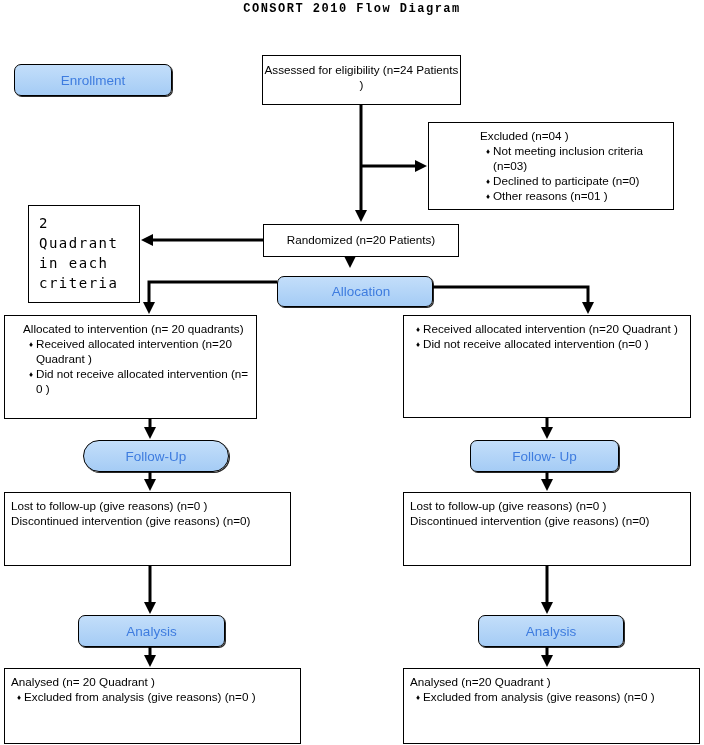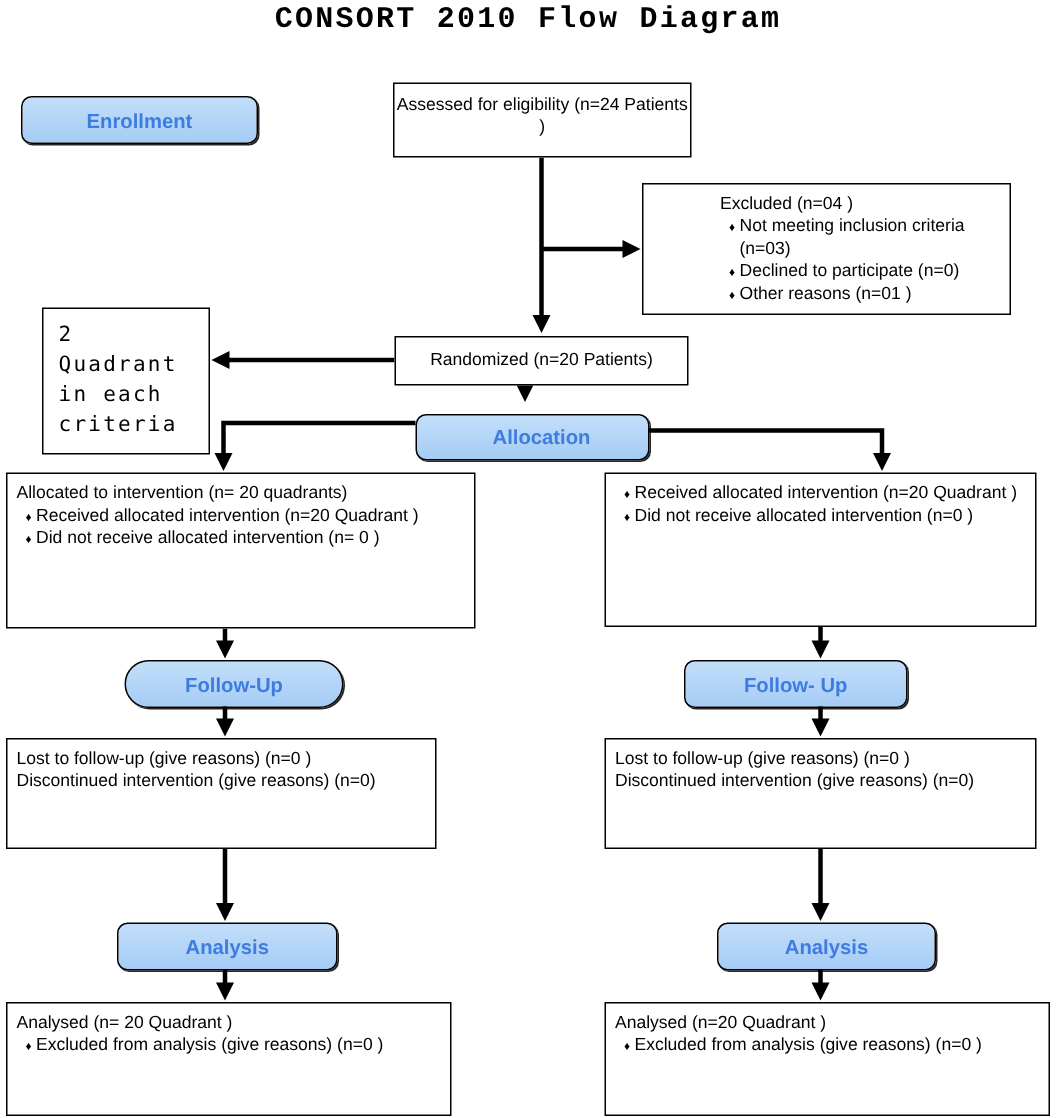--- a/index.html
+++ b/index.html
@@ -4,28 +4,28 @@
 <style>
   html,body{margin:0;padding:0;background:#fff;}
   #canvas{
     position:relative;width:704px;height:745px;background:#ffffff;
     font-family:"Liberation Sans",sans-serif;color:#000;overflow:hidden;
   }
   #flow-arrows{position:absolute;left:0;top:0;z-index:1;pointer-events:none;}
   .title{
     position:absolute;left:0;top:2px;width:704px;text-align:center;
     font-family:"Liberation Mono","DejaVu Sans Mono",monospace;
-    font-weight:bold;font-size:20px;letter-spacing:1.5px;z-index:2;
+    font-weight:bold;font-size:12px;letter-spacing:1.5px;z-index:2;
   }
   .stage{
     position:absolute;z-index:2;border:1.5px solid #000;border-radius:7px;
     background:linear-gradient(#c3defa,#a5ccf5);
     box-shadow:1px 1px 0 rgba(0,0,0,0.85);
     display:flex;align-items:center;justify-content:center;
-    color:#3e7cdf;font-weight:bold;font-size:13.5px;
+    color:#3e7cdf;font-weight:normal;font-size:13.5px;
   }
   .pbox{
     position:absolute;z-index:2;border:1.4px solid #000;background:#fff;
     font-size:11.7px;line-height:1.28;box-sizing:border-box;
   }
   .pbox.center{display:flex;align-items:flex-start;justify-content:center;text-align:center;}
   .pad{padding:6px 4px 4px 6px;}
   .bullet-row{display:flex;align-items:flex-start;}
   .bullet-glyph{
     flex:0 0 13px;text-align:center;font-size:8px;line-height:15px;
@@ -34,30 +34,30 @@
   .bullet-text{flex:1;}
   .mono{
     font-family:"DejaVu Sans Mono","Liberation Mono",monospace;
     font-size:14px;letter-spacing:1.5px;line-height:20px;
   }
   
   #assessed-box{left:262px;top:55px;width:199px;height:50px;padding-top:7px;}
   #excluded-box{left:428px;top:122px;width:246px;height:88px;}
   #quadrant-box{left:28px;top:205px;width:112px;height:98px;padding:7px 0 0 10px;}
   #randomized-box{left:263px;top:224px;width:196px;height:33px;padding-top:8px;}
-  #alloc-left-box{left:4px;top:315px;width:313px;height:104px;}
+  #alloc-left-box{left:4px;top:315px;width:253px;height:104px;padding-left:12px;}
   #alloc-right-box{left:403px;top:315px;width:288px;height:103px;}
   #followup-left-box{left:4px;top:492px;width:287px;height:74px;}
   #followup-right-box{left:403px;top:492px;width:288px;height:74px;}
   #analysed-left-box{left:4px;top:668px;width:297px;height:76px;}
   #analysed-right-box{left:403px;top:668px;width:297px;height:76px;}
   #enrollment-label{left:14px;top:64px;width:156px;height:30px;}
   #allocation-label{left:277px;top:276px;width:142px;height:29px;padding-left:12px;}
   #followup-label-left{left:83px;top:440px;width:144px;height:30px;border-radius:16px;}
-  #followup-label-right{left:456px;top:440px;width:147px;height:30px;}
+  #followup-label-right{left:470px;top:440px;width:147px;height:30px;}
   #analysis-label-left{left:78px;top:615px;width:145px;height:30px;}
   #analysis-label-right{left:478px;top:615px;width:144px;height:30px;}
 </style>
 </head>
 <body>
 
 <div id="canvas">
 
   <svg id="flow-arrows" width="704" height="745" viewBox="0 0 704 745">
     <g stroke="#000" stroke-width="3" fill="none">

